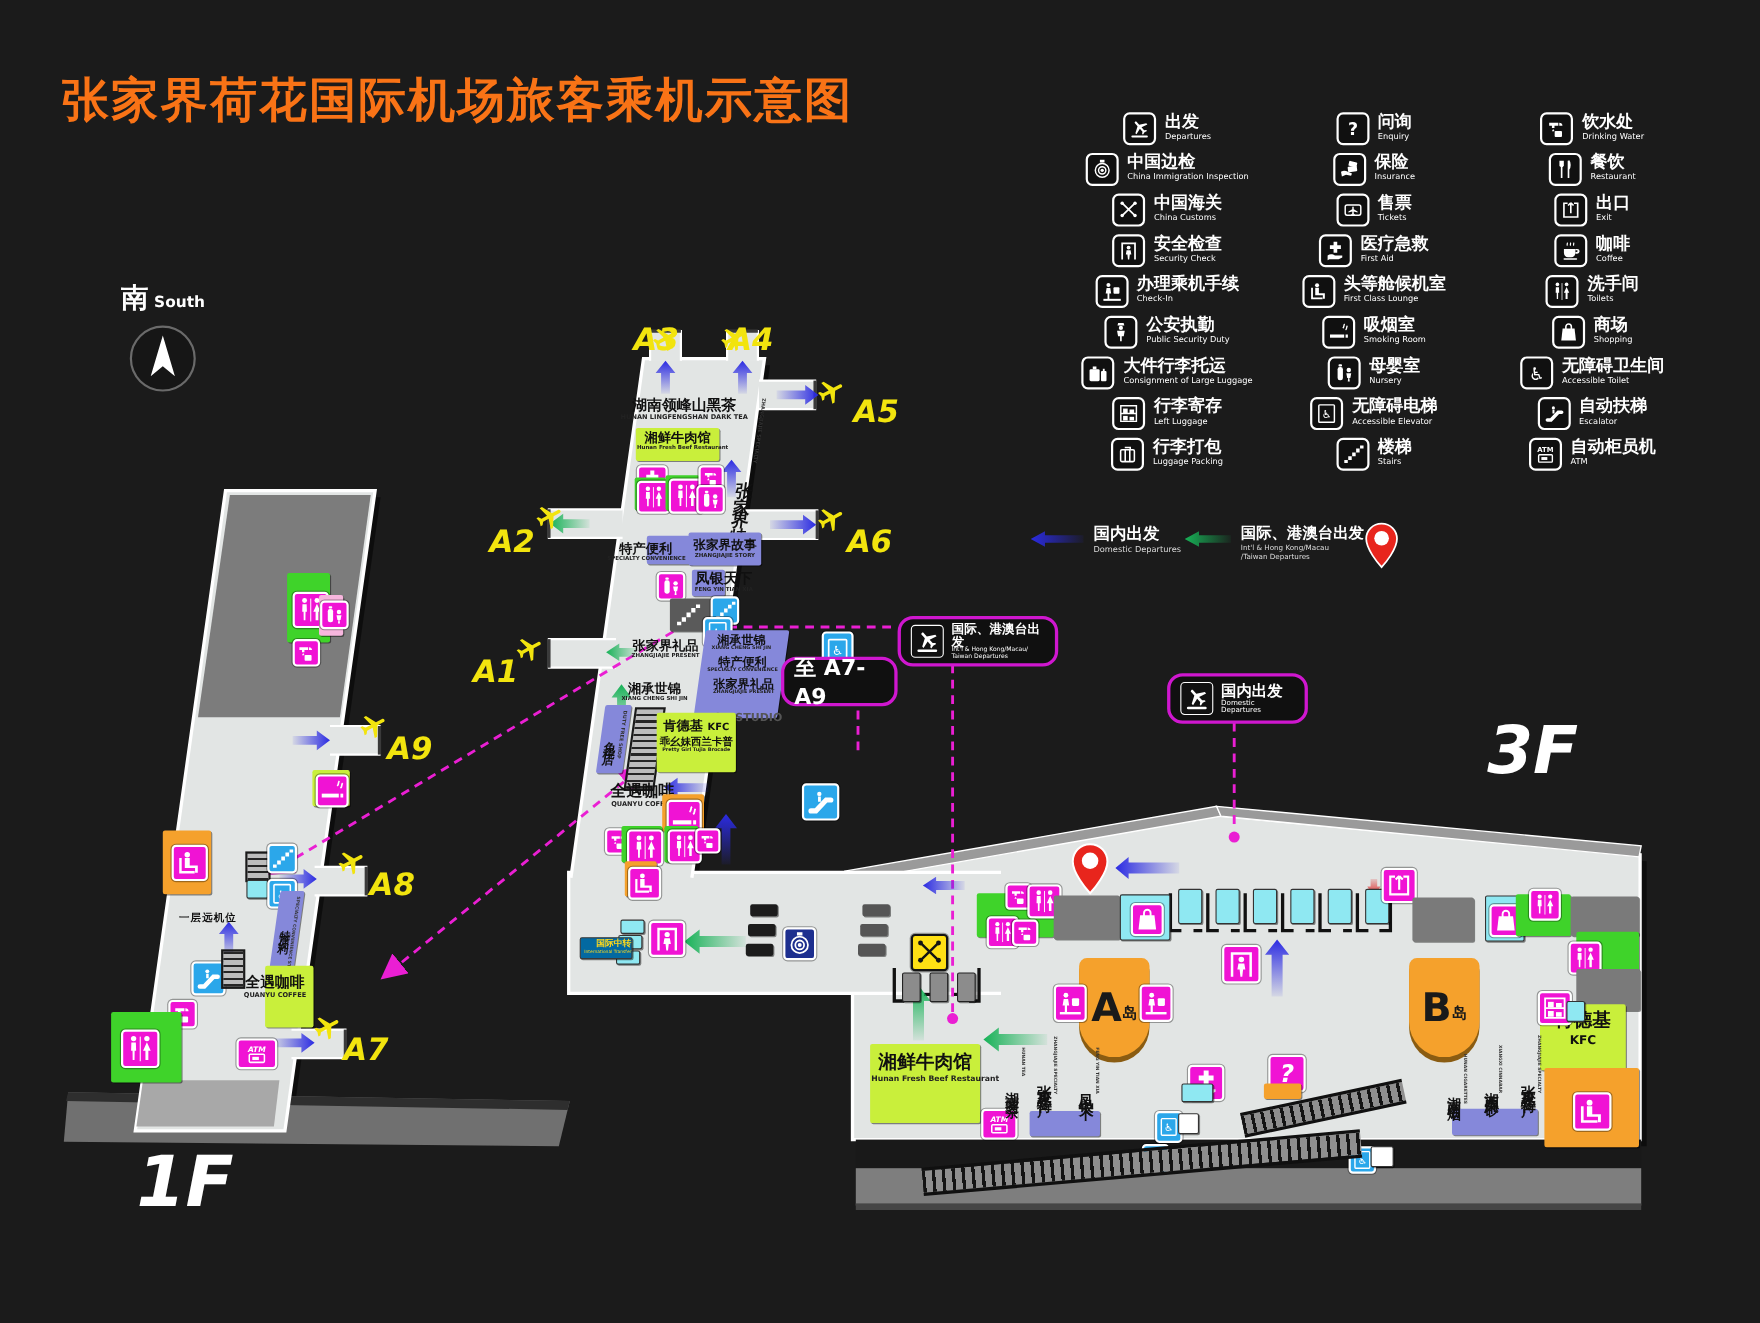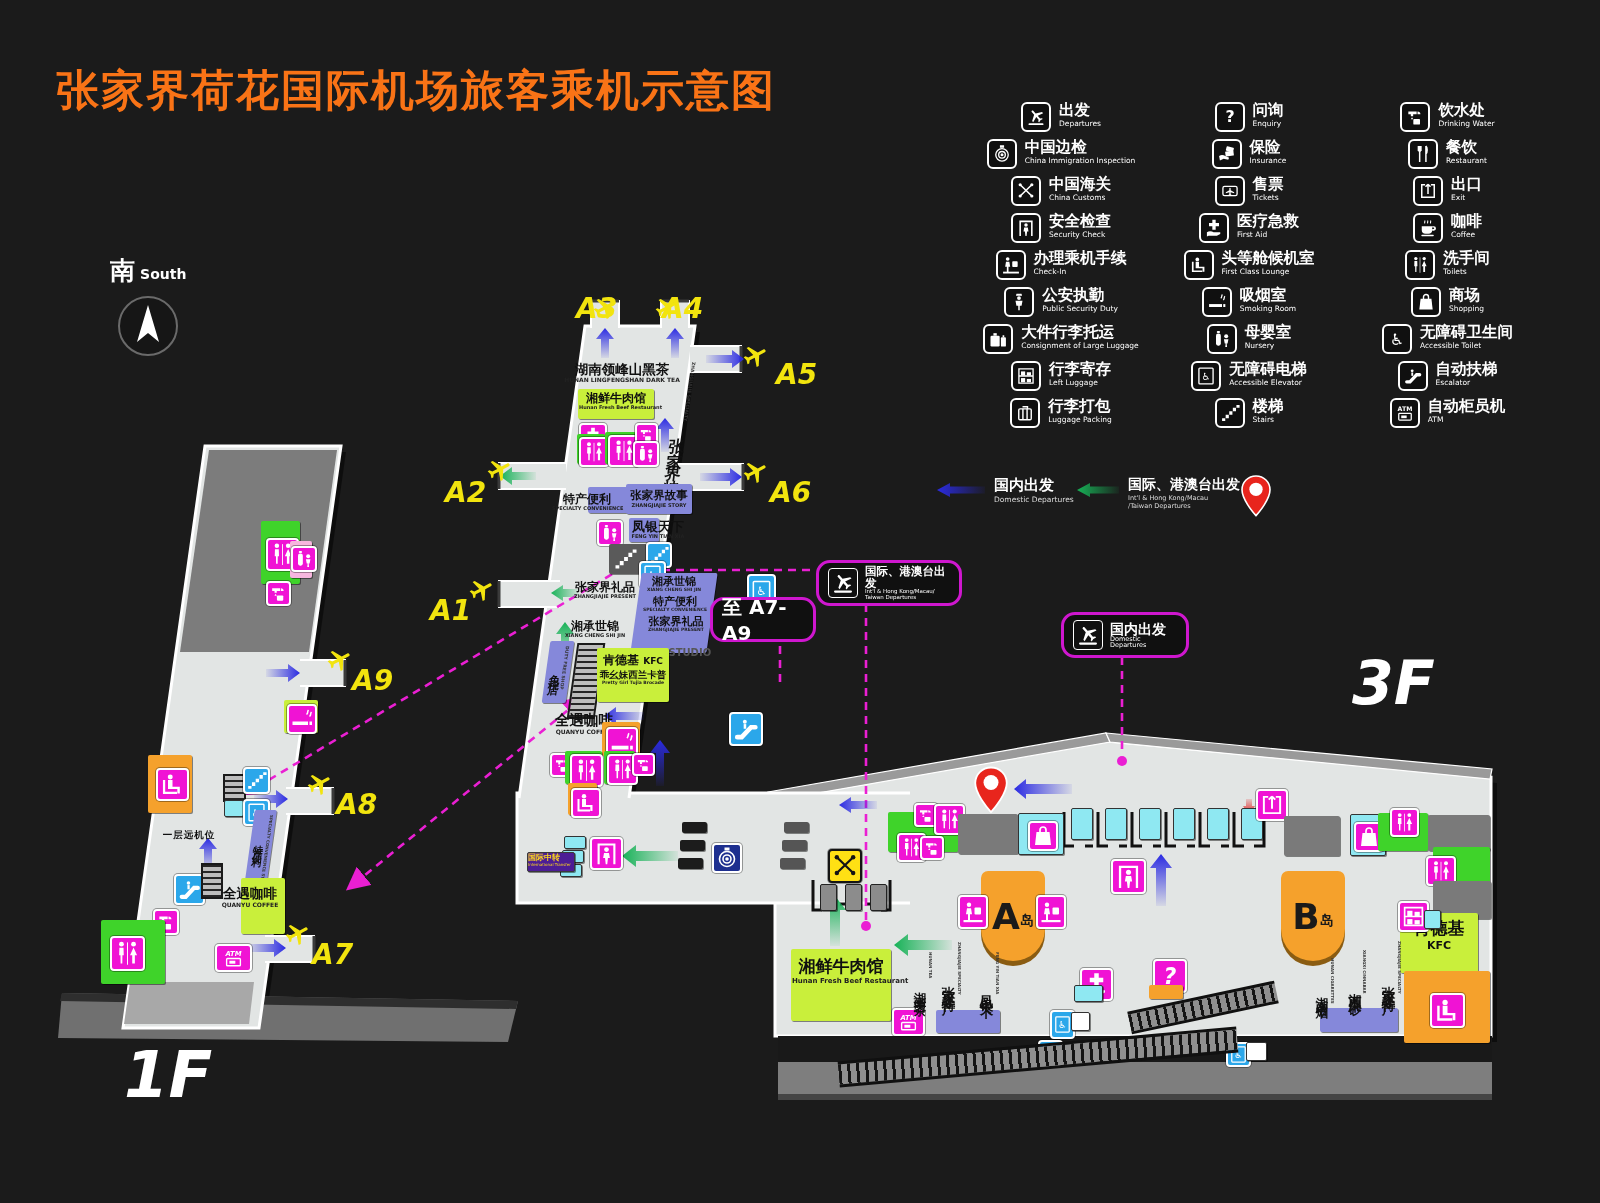--- a/index.html
+++ b/index.html
@@ -805,21 +805,21 @@
           <circle cx="12" cy="13" r="7.5"></circle>
           <circle cx="12" cy="13" r="4"></circle>
         </g>
         <circle cx="12" cy="13" r="1.8" fill="currentColor"></circle>
         <rect x="9.5" y="1.5" width="5" height="3" fill="currentColor"></rect>
       </svg>
     </i>
   <div class="bk" style="left:784px;top:822px;width:25px;height:11px;background:#555;"></div>
   <div class="bk" style="left:782px;top:840px;width:25px;height:11px;background:#555;"></div>
   <div class="bk" style="left:780px;top:858px;width:25px;height:11px;background:#555;"></div>
-  <div class="bk" style="left:527px;top:852px;width:46px;height:18px;background:#4c1d95;border:1px solid #3a3a3a;text-align:left;">
+  <div class="bk" style="left:527px;top:852px;width:46px;height:18px;background:#0369a1;border:1px solid #3a3a3a;text-align:right;">
     <div style="color:#ffd91c;font-size:8px;font-weight:bold;line-height:9px;">国际中转</div>
     <div style="color:#ffd91c;font-size:4px;line-height:5px;">International Transfer</div>
   </div>
 
   <div class="bk green" style="left:261px;top:521px;width:39px;height:63px;"></div>
   <i class="ic" style="left:266px;top:538px;width:27px;height:27px;">
       <svg viewBox="0 0 24 24" fill="currentColor">
         <circle cx="7" cy="4.3" r="2"></circle>
         <path d="M5.3 7.3h3.4l.2 6.2H7.8l-.1 6.8H6.3l-.1-6.8H5.1z"></path>
         <circle cx="17" cy="4.3" r="2"></circle>

